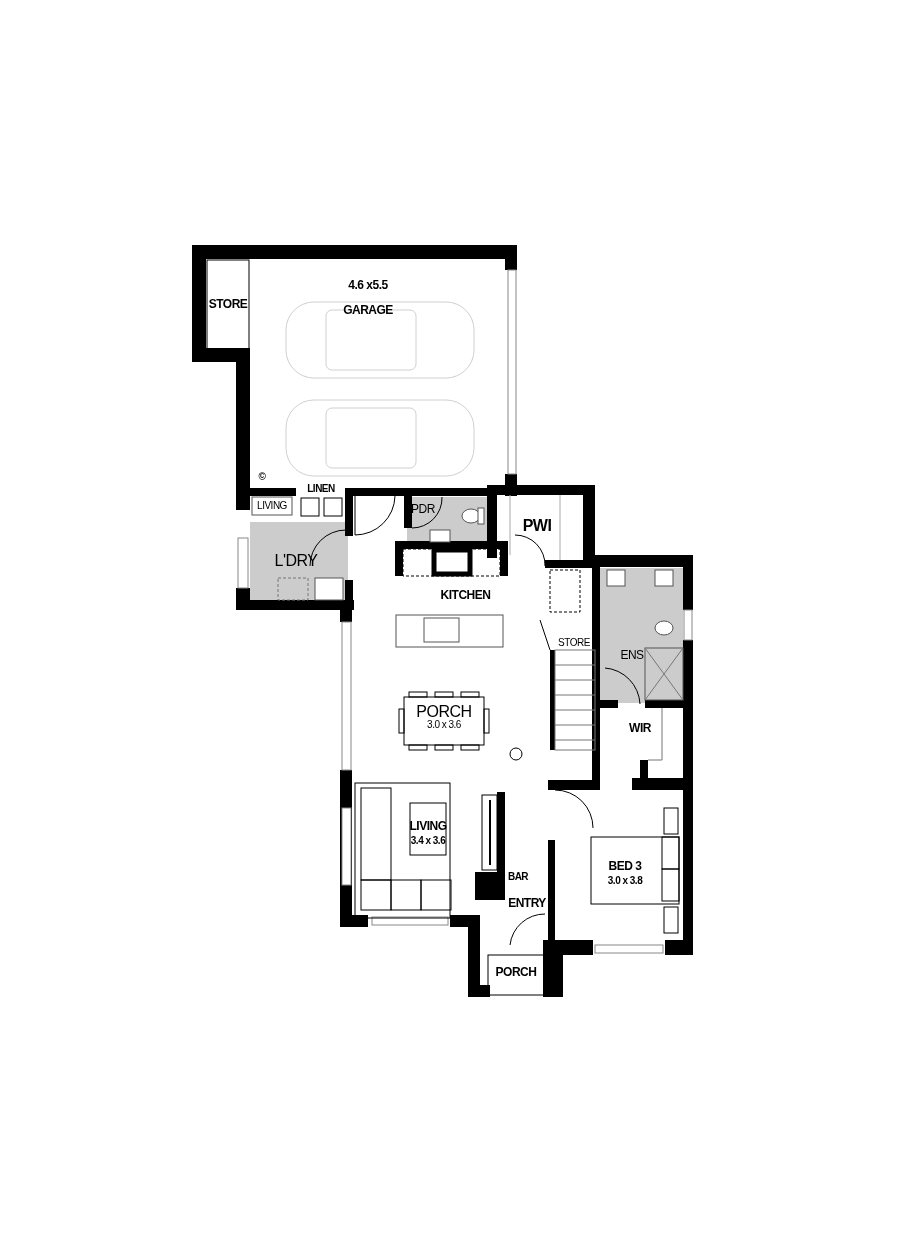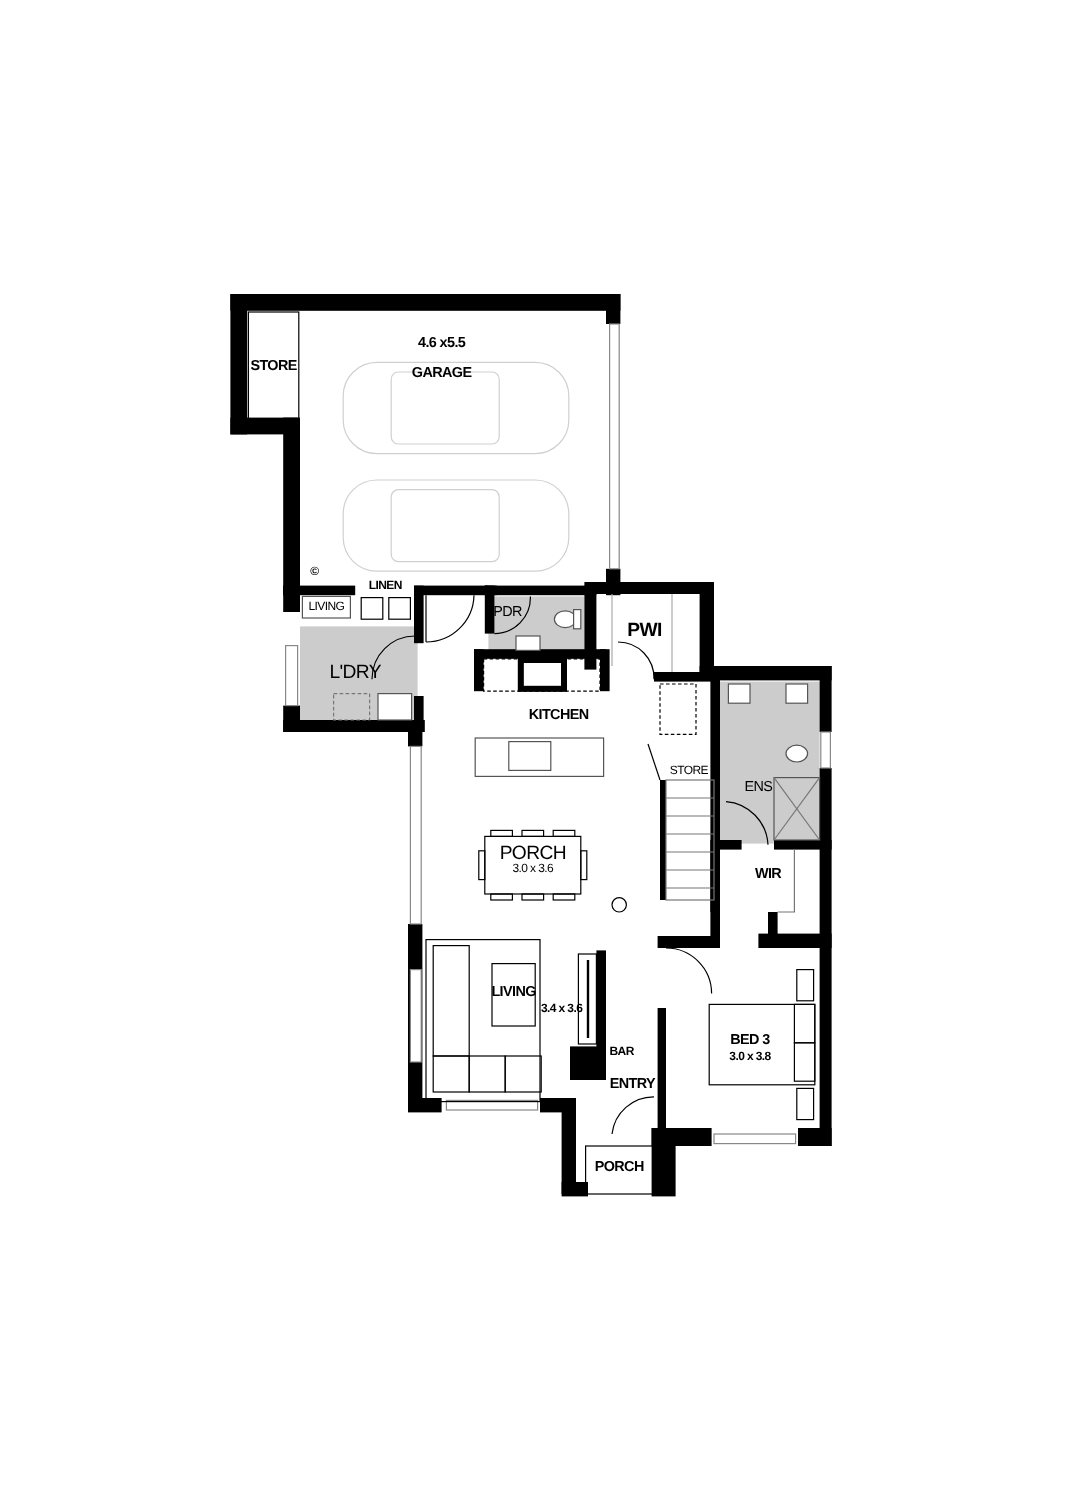--- a/index.html
+++ b/index.html
@@ -216,21 +216,21 @@
       <div class="lbl big" style="left:296px;top:553px;font-weight:normal;">L'DRY</div>
       <div class="lbl med" style="left:423px;top:503px;font-weight:normal;">PDR</div>
       <div class="lbl big" style="left:537px;top:518px;">PWI</div>
       <div class="lbl med" style="left:444px;top:589px;padding-left:43px;">KITCHEN</div>
       <div class="lbl sm" style="left:574px;top:638px;font-weight:normal;">STORE</div>
       <div class="lbl med" style="left:632px;top:618px;font-weight:normal;margin-top:31px;">ENS</div>
       <div class="lbl med" style="left:640px;top:722px;">WIR</div>
       <div class="lbl big" style="left:444px;top:704px;font-weight:normal;">PORCH</div>
       <div class="lbl sm" style="left:444px;top:720px;font-weight:normal;">3.0 x 3.6</div>
       <div class="lbl med" style="left:428px;top:820px;">LIVING</div>
-      <div class="lbl sm" style="left:428px;top:836px;margin-left:40px;">3.4 x 3.6</div>
+      <div class="lbl sm" style="left:428px;top:836px;">3.4 x 3.6</div>
       <div class="lbl sm" style="left:518px;top:872px;">BAR</div>
       <div class="lbl med" style="left:527px;top:897px;">ENTRY</div>
       <div class="lbl med" style="left:625px;top:860px;">BED 3</div>
       <div class="lbl sm" style="left:625px;top:876px;">3.0 x 3.8</div>
       <div class="lbl med" style="left:516px;top:966px;">PORCH</div>
     </div>
   </foreignObject>
 </svg>
 
 </body></html>

